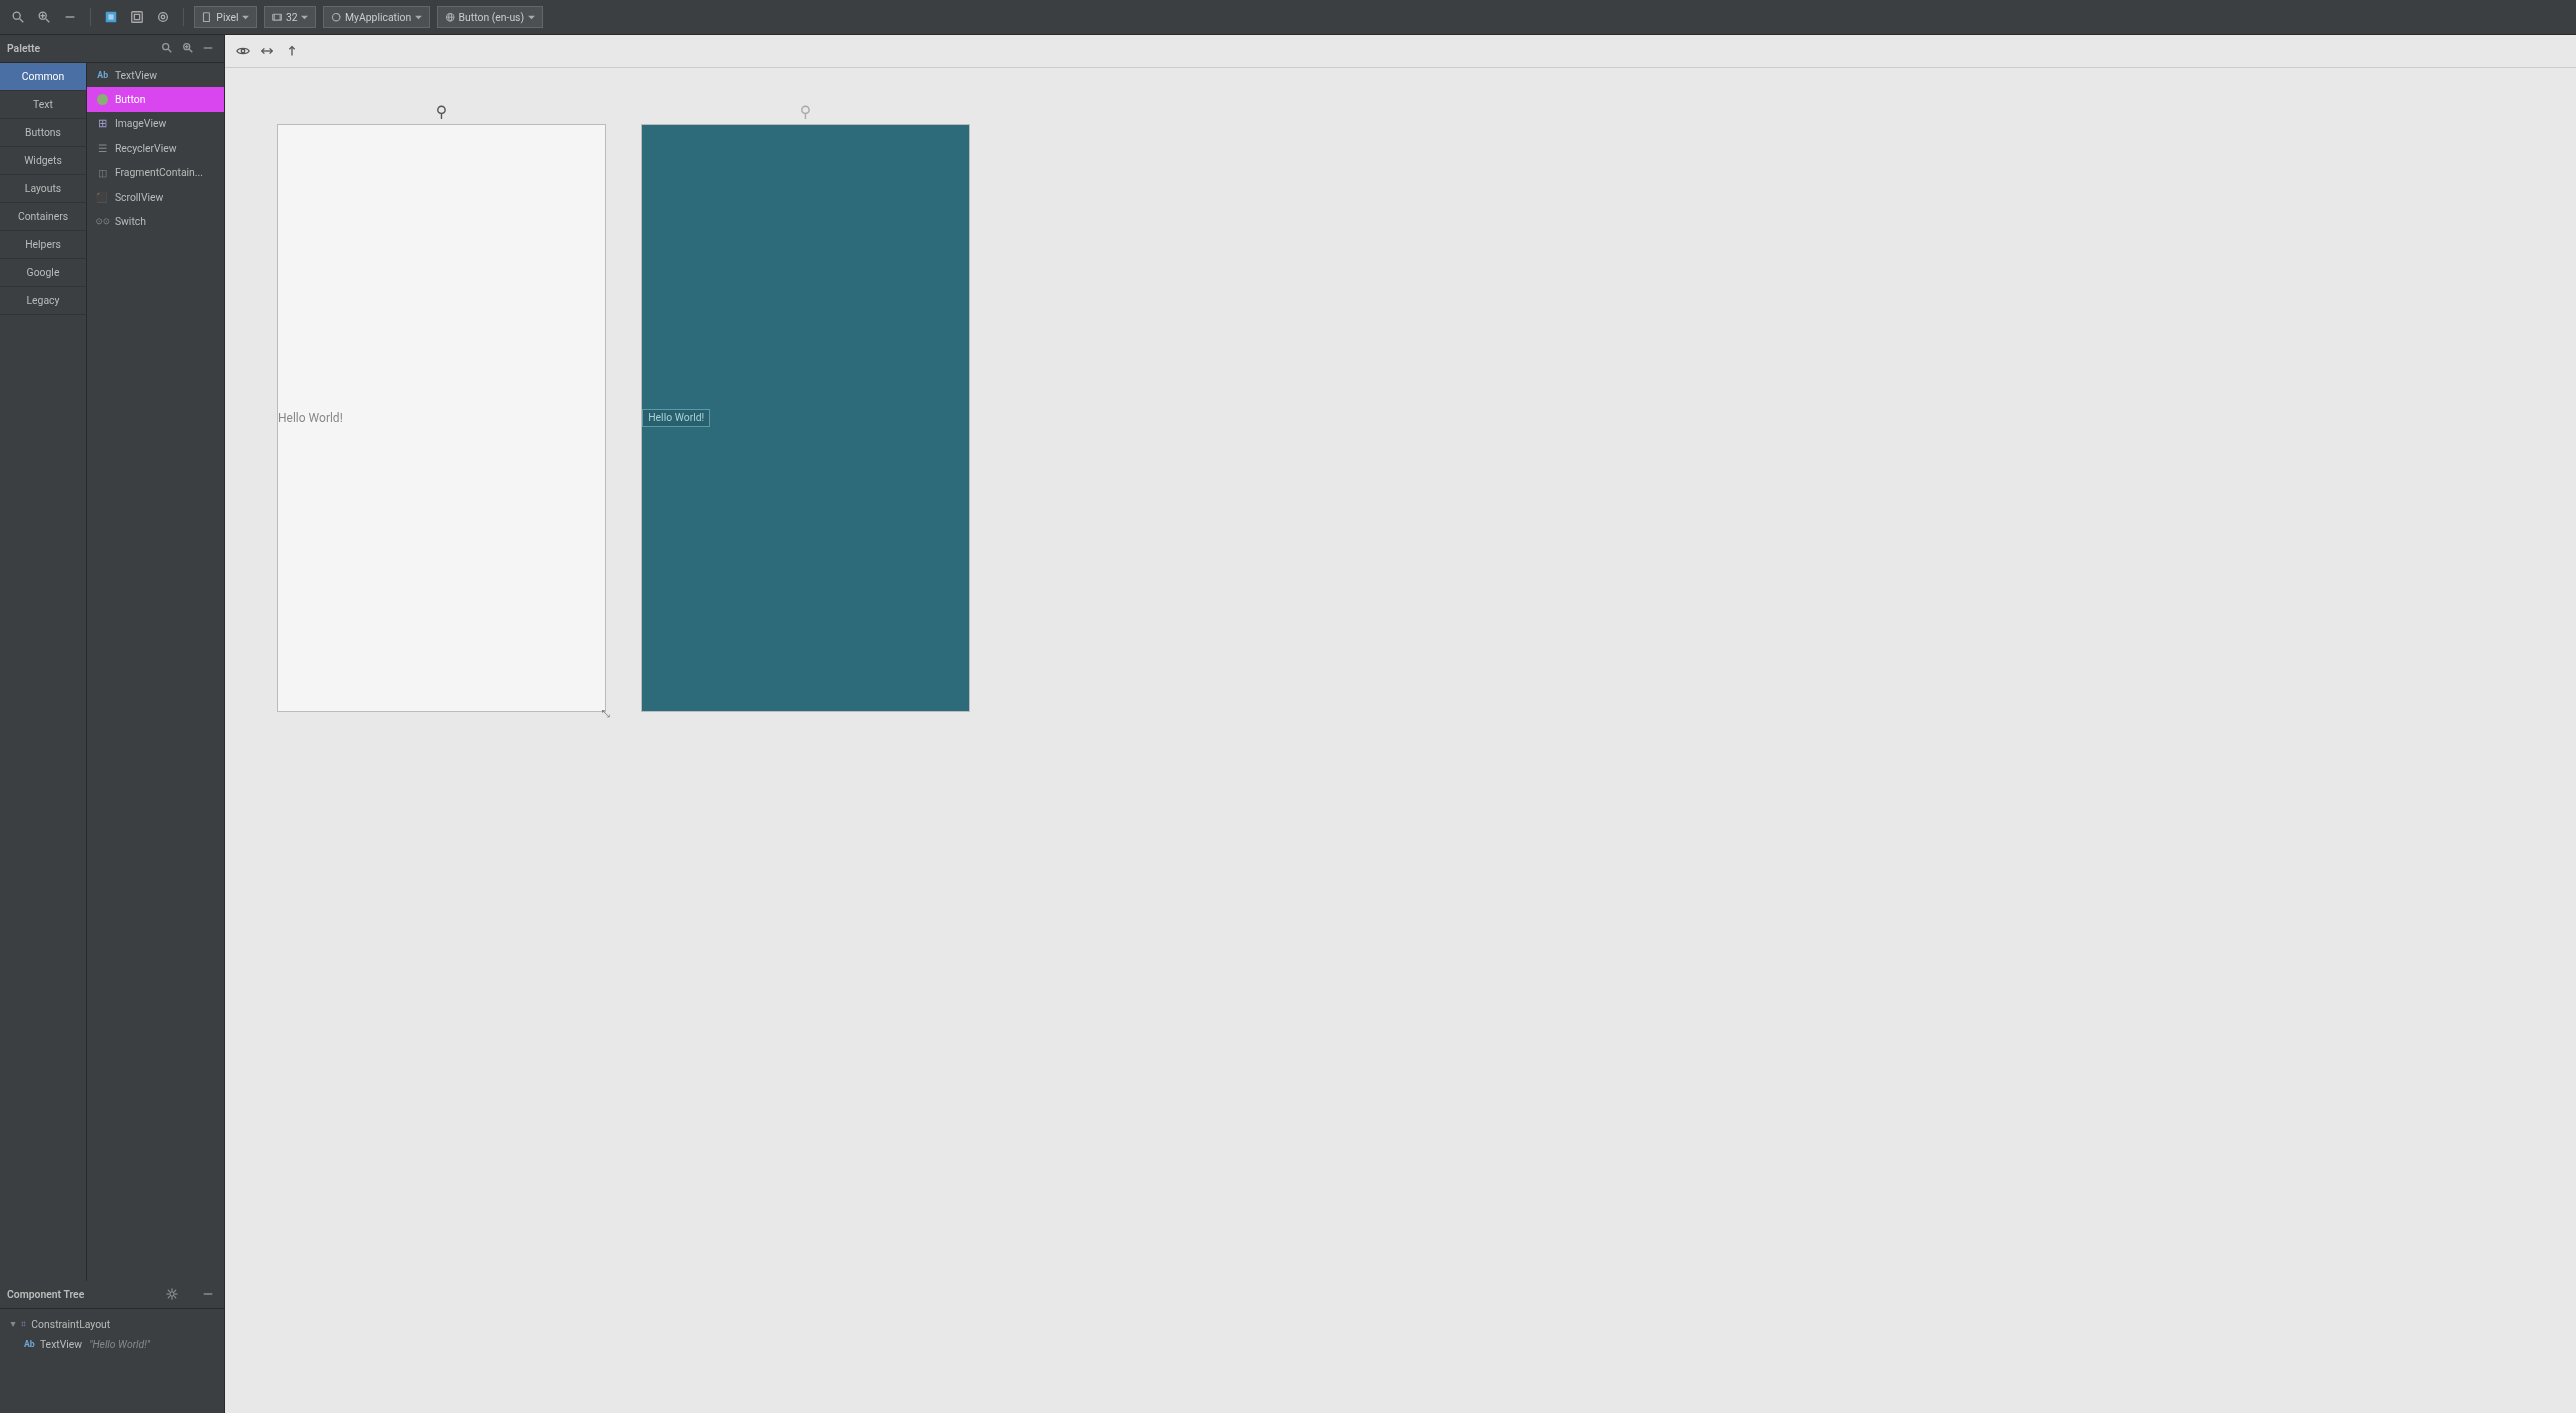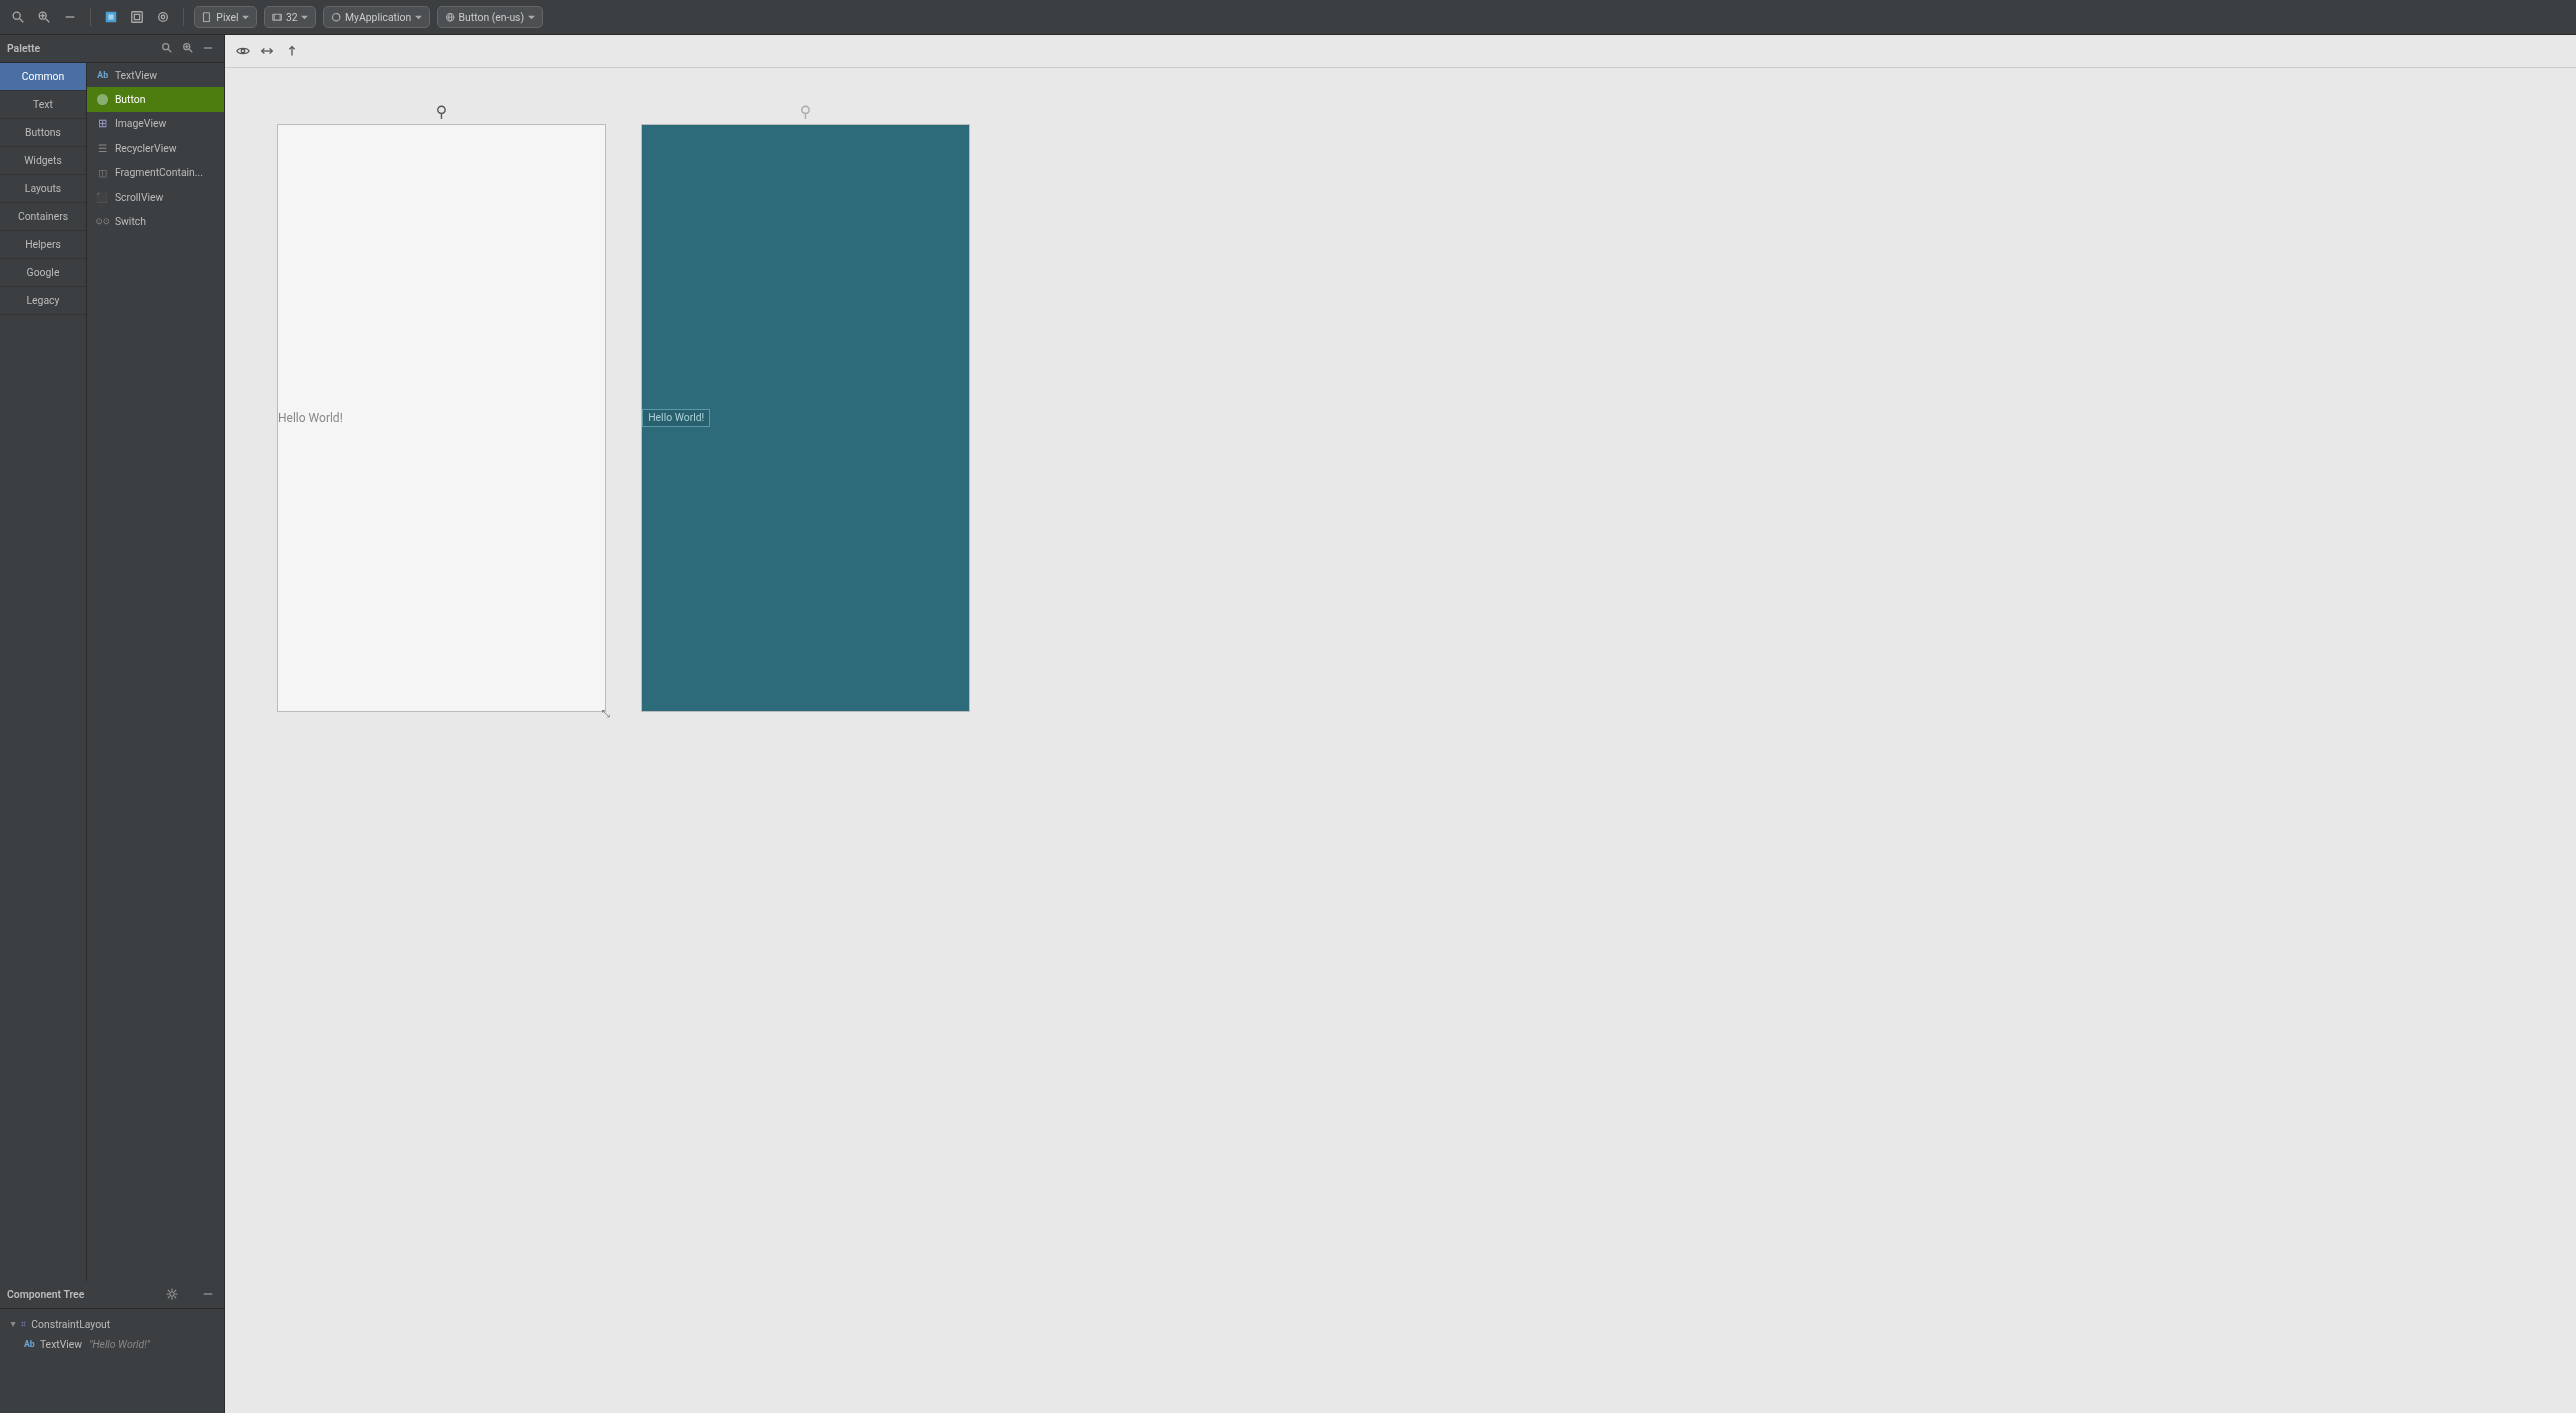--- a/index.html
+++ b/index.html
@@ -39,21 +39,21 @@
     .toolbar-separator {
       width: 0.9px;
       height: 17.3px;
       background: #555;
       margin: 0 3.5px;
     }
     .toolbar-dropdown {
       height: 22.5px;
       background: #4c5052;
       border: 0.9px solid #666;
-      border-radius: 5px;
+      border-radius: 0;
       color: #ccc;
       display: flex;
       align-items: center;
       padding: 0 7px;
       gap: 3.5px;
       cursor: pointer;
       font-size: 10.4px;
     }
 
     
@@ -135,21 +135,21 @@
       padding: 5.2px 8.7px;
       color: #bbb;
       font-size: 10.4px;
       cursor: pointer;
       display: flex;
       align-items: center;
       gap: 5.2px;
       border-radius: 0;
     }
     .widget-item.selected {
-      background: #4d7c0f;
+      background: #d946ef;
       color: #fff;
     }
     .widget-icon {
       width: 14px;
       height: 14px;
       display: flex;
       align-items: center;
       justify-content: center;
       font-size: 9.5px;
       flex-shrink: 0;

